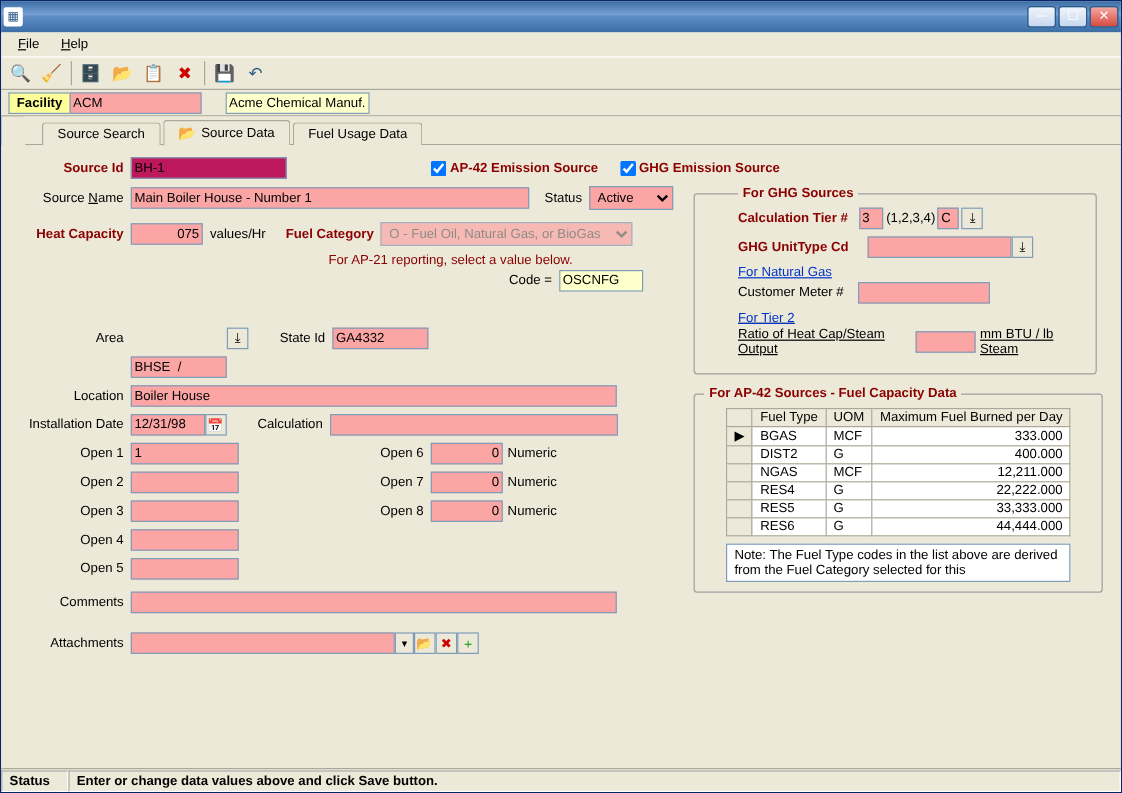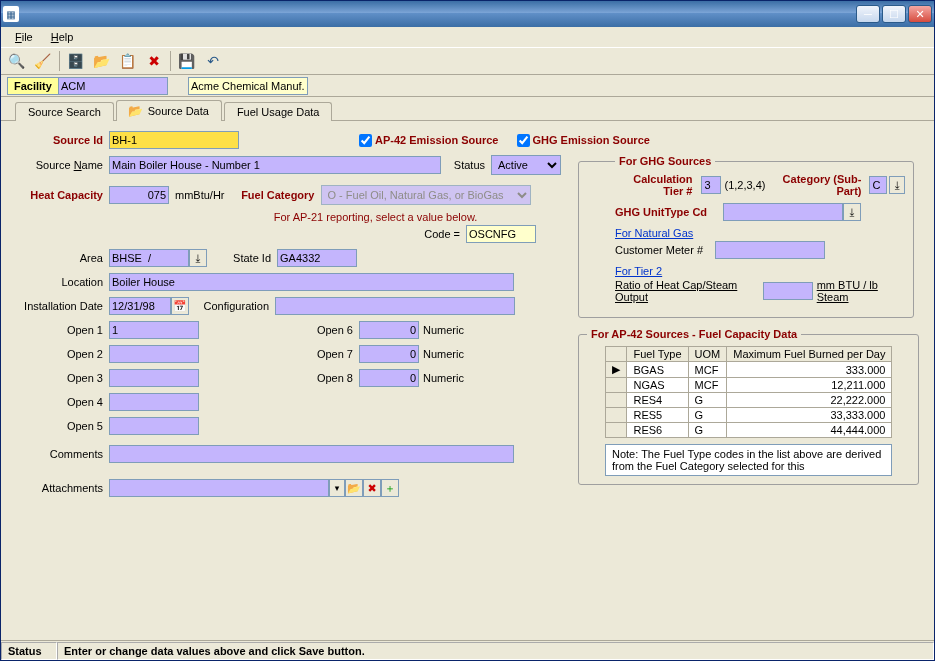--- a/index.html
+++ b/index.html
@@ -14,31 +14,31 @@
   .menubar { height: 20px; background: #ece9d8; display: flex; align-items: center; padding: 0 6px; gap: 2px; }
   .menuitem { padding: 2px 8px; cursor: default; }
   .menuitem span { text-decoration: underline; }
   .toolbar { height: 28px; background: #ece9d8; border-top: 1px solid #fff; border-bottom: 1px solid #aca899; display: flex; align-items: center; padding: 0 4px; gap: 2px; }
   .tbtn { width: 24px; height: 22px; border: 1px solid transparent; border-radius: 2px; display: flex; align-items: center; justify-content: center; font-size: 14px; cursor: default; }
   .tsep { width: 1px; height: 20px; background: #aca899; margin: 0 2px; }
   .facilityrow { height: 22px; display: flex; align-items: center; padding: 0 6px; gap: 0; background: #ece9d8; border-bottom: 1px solid #aca899; }
   .facility-label { background: #ffff99; border: 1px solid #7f9db9; border-right: none; padding: 1px 6px; font-weight: bold; height: 18px; display: flex; align-items: center; }
   .facility-code { width: 110px; height: 18px; border: 1px solid #7f9db9; padding: 1px 3px; background: #fff; }
   .facility-name { width: 120px; height: 18px; border: 1px solid #7f9db9; padding: 1px 3px; background: #ffffcc; margin-left: 20px; }
-  .tabbar { height: 24px; background: #ece9d8; display: flex; align-items: flex-end; padding: 0 14px; gap: 0; border-bottom: 1px solid #aca899; }
+  .tabbar { height: 24px; background: #ece9d8; display: flex; align-items: flex-end; padding: 0 14px; gap: 0; border-bottom: 1px solid #aca899; margin-left: 20px; }
   .tab { padding: 3px 12px; border: 1px solid #aca899; border-bottom: none; background: #ece9d8; border-radius: 3px 3px 0 0; margin-right: 2px; position: relative; top: 1px; cursor: default; display: flex; align-items: center; gap: 4px; }
   .tab.active { background: #ece9d8; z-index: 2; }
   .tab .ficon { font-size: 12px; }
   .content { flex: 1; padding: 10px 18px 6px 18px; background: #ece9d8; position: relative; overflow: hidden; }
   .row { display: flex; align-items: center; margin-bottom: 6px; }
   .lbl { text-align: right; padding-right: 6px; color: #000; }
   .lbl.bold { font-weight: bold; color: #8b0000; }
   .lbl.maroon { color: #8b0000; }
-  input.txt, select.sel { height: 18px; border: 1px solid #7f9db9; padding: 0 2px; font-size: 11px; background: #c4b5fd; }
-  input.txt.yellow { background: #fde047; }
+  input.txt, select.sel { height: 18px; border: 1px solid #7f9db9; padding: 0 2px; font-size: 11px; background: #fca5a5; }
+  input.txt.yellow { background: #be185d; }
   select.sel { height: 20px; }
   .chk { display: inline-flex; align-items: center; gap: 3px; color: #8b0000; font-weight: bold; }
   .chk input { margin: 0; }
   fieldset { border: 1px solid #9f9f9f; border-radius: 3px; padding: 6px 8px 8px 8px; }
   fieldset legend { color: #8b0000; font-weight: bold; padding: 0 4px; }
   .link { color: #0033cc; text-decoration: underline; cursor: pointer; }
   .smallbtn { width: 18px; height: 18px; border: 1px solid #7f9db9; background: #ece9d8; display: inline-flex; align-items: center; justify-content: center; font-size: 11px; vertical-align: middle; cursor: default; }
   table.grid { border-collapse: collapse; background: #fff; }
   table.grid th, table.grid td { border: 1px solid #aca899; padding: 1px 6px; font-size: 11px; white-space: nowrap; }
   table.grid th { background: #ece9d8; font-weight: normal; }
@@ -130,53 +130,53 @@
           <div class="lbl" style="width:90px;">Source <u>N</u>ame</div>
 
           <input class="txt" style="width: 332px;" value="Main Boiler House - Number 1">
           <div class="lbl" style="width:50px;">Status</div>
           <select class="sel" style="width:70px;"><option>Active</option></select>
         </div>
 
         <div class="row" style="margin-top:10px;">
           <div class="lbl bold" style="width:90px;">Heat Capacity</div>
           <input class="txt" style="width: 60px; text-align: right;" value="075">
-          <span style="padding:0 6px;">mmBtu/Hr</span>
+          <span style="padding:0 6px;">values/Hr</span>
           <div class="lbl bold" style="width:90px;">Fuel Category</div>
           <select class="sel" style="width:210px; color:#666;" disabled=""><option>O  - Fuel Oil, Natural Gas, or BioGas</option></select>
         </div>
 
         <div class="row" style="justify-content:center; margin:4px 0 2px 0;">
           <span class="ap42hint" style="margin-left:170px;">For AP-21 reporting, select a value below.</span>
         </div>
 
 
         <div class="row" style="justify-content:flex-end; padding-right:26px;">
           <span class="lbl" style="width:50px;">Code =</span>
           <input class="txt" style="width: 70px; background: rgb(255, 255, 204);" value="OSCNFG">
         </div>
 
         <div class="row">
           <div class="lbl" style="width:90px;">Area</div>
-          <input class="txt" style="width: 80px;" value="BHSE  /">
+          <input class="txt" style="width: 80px; margin-top: 48px;" value="BHSE  /">
           <span class="smallbtn">⤓</span>
           <div class="lbl" style="width:70px;">State Id</div>
           <input class="txt" style="width: 80px;" value="GA4332">
         </div>
 
         <div class="row">
           <div class="lbl" style="width:90px;">Location</div>
           <input class="txt" style="width: 405px;" value="Boiler House">
         </div>
 
         <div class="row">
           <div class="lbl" style="width:90px;">Installation Date</div>
           <input class="txt" style="width: 62px;" value="12/31/98">
           <span class="smallbtn">📅</span>
-          <div class="lbl" style="width:86px;">Configuration</div>
+          <div class="lbl" style="width:86px;">Calculation</div>
           <input class="txt" style="width: 240px;" value="">
         </div>
 
         <div style="display:flex; gap:20px; margin-top:6px;">
           <div>
             <div class="row">
                 <div class="lbl" style="width:90px;">Open 1</div>
                 <input class="txt" style="width: 90px;" value="1">
               </div>
             <div class="row">
@@ -231,21 +231,20 @@
       </div>
 
       <div style="width:340px;">
 
         <fieldset style="margin-bottom:10px;padding-left:36px;">
           <legend>For GHG Sources</legend>
           <div class="row">
             <span class="lbl maroon" style="font-weight:bold; width:auto;">Calculation Tier #</span>
             <input class="txt" style="width: 20px; margin: 0px 3px;" value="3">
             <span>(1,2,3,4)</span>
-            <span class="lbl maroon" style="font-weight:bold; width:auto; margin-left:8px;">Category (Sub-Part)</span>
             <input class="txt" style="width: 18px; margin: 0px 2px;" value="C">
             <span class="smallbtn">⤓</span>
           </div>
           <div class="row">
             <span class="lbl maroon" style="font-weight:bold; width:108px; text-align:left;">GHG UnitType Cd</span>
             <input class="txt" style="width: 120px;" value="">
             <span class="smallbtn">⤓</span>
           </div>
           <div style="margin-top:6px;">
             <a class="link">For Natural Gas</a><br>
@@ -278,20 +277,26 @@
               </thead>
               <tbody id="fuelBody">
                   <tr>
                     <td class="rowhdr">▶</td>
                     <td>BGAS</td>
                     <td>MCF</td>
                     <td class="num">333.000</td>
                   </tr>
                   <tr>
                     <td class="rowhdr"></td>
+                    <td>DIST2</td>
+                    <td>G</td>
+                    <td class="num">400.000</td>
+                  </tr>
+                  <tr>
+                    <td class="rowhdr"></td>
                     <td>NGAS</td>
                     <td>MCF</td>
                     <td class="num">12,211.000</td>
                   </tr>
                   <tr>
                     <td class="rowhdr"></td>
                     <td>RES4</td>
                     <td>G</td>
                     <td class="num">22,222.000</td>
                   </tr>

